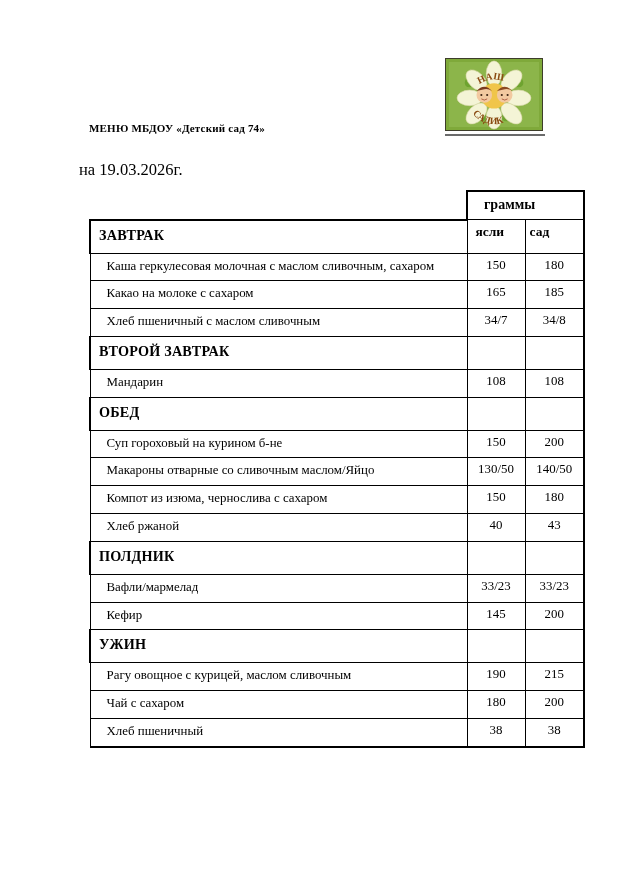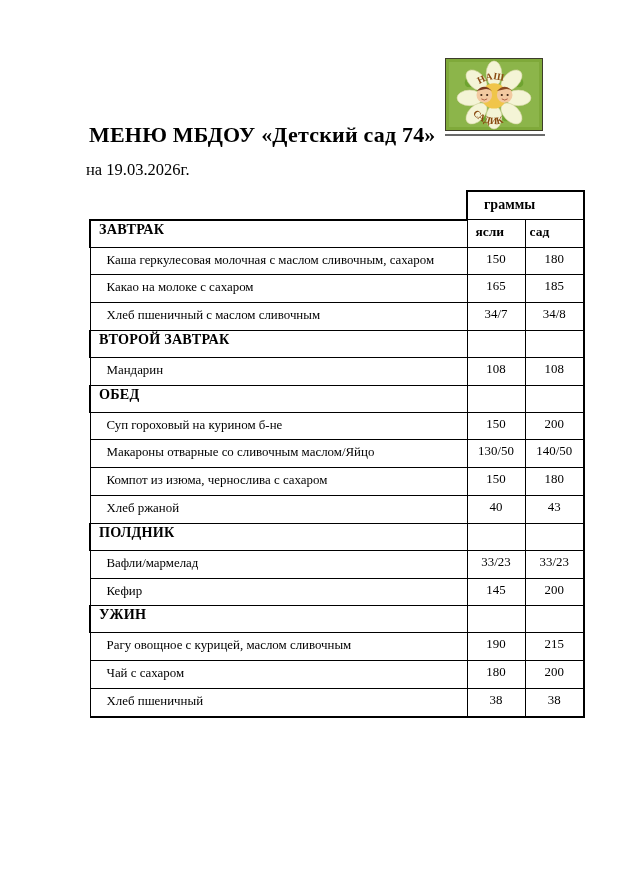--- a/index.html
+++ b/index.html
@@ -56,28 +56,28 @@
     width: 100px;
     height: 2px;
     background: #6b6b6b;
   }
 
   
   .doc-title {
     position: absolute;
     left: 89px;
     top: 122px;
-    font-size: 22px;
+    font-size: 11px;
     font-weight: bold;
     letter-spacing: 0.2px;
     white-space: nowrap;
   }
   .doc-subtitle {
     position: absolute;
-    left: 86px;
+    left: 79px;
     top: 160px;
     font-size: 16.5px;
     font-weight: normal;
     white-space: nowrap;
   }
 
   
   .menu-table {
     position: absolute;
     left: 89px;
@@ -120,21 +120,21 @@
     text-align: center;
     padding: 4px 4px 5px 4px;
     margin-left: 40px;
   }
   th.sub-head.first { text-align: left; padding-left: 8px; }
   th.sub-head.second { text-align: left; }
 
   td.section {
     font-weight: bold;
     font-size: 14.2px;
-    padding: 0 8px 9px 8px;
+    padding: 6px 8px 9px 8px;
     letter-spacing: 0.2px;
   }
   td.dish {
     font-size: 12.9px;
     line-height: 1.38;
     padding: 4px 8px 5px 16px;
   }
   td.qty {
     text-align: center;
     font-size: 12.9px;

